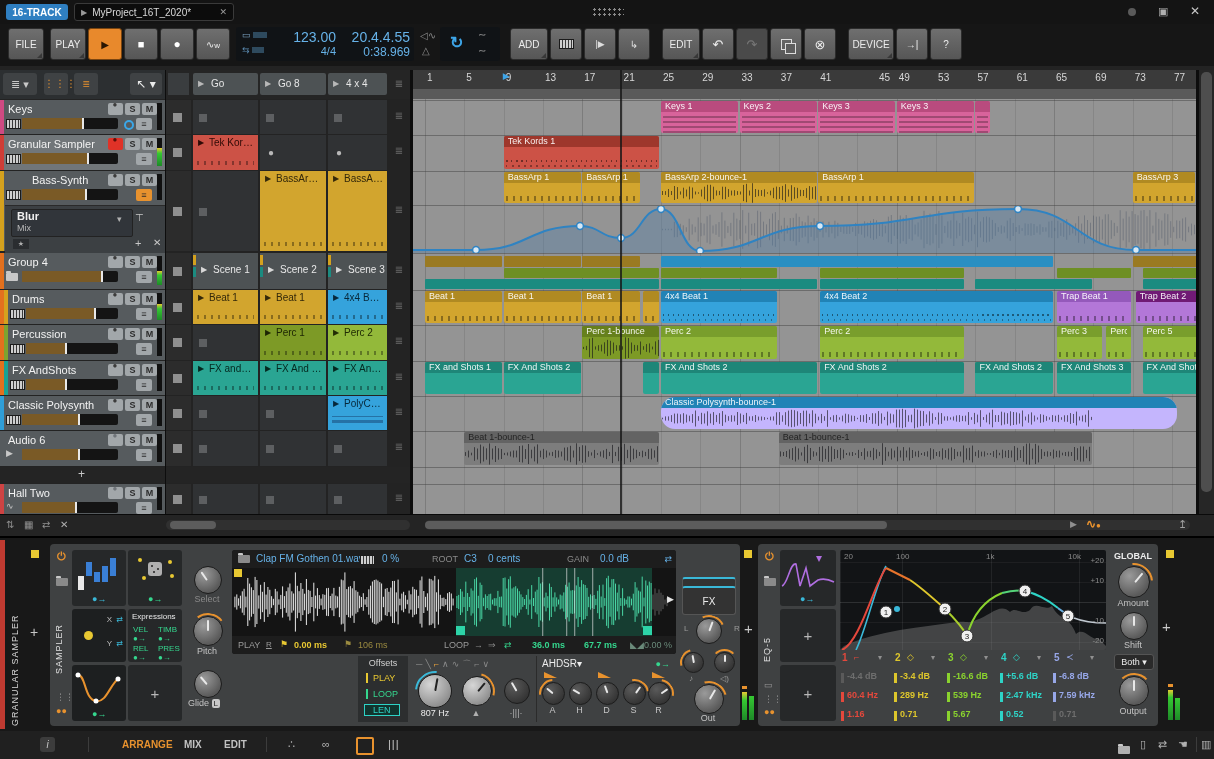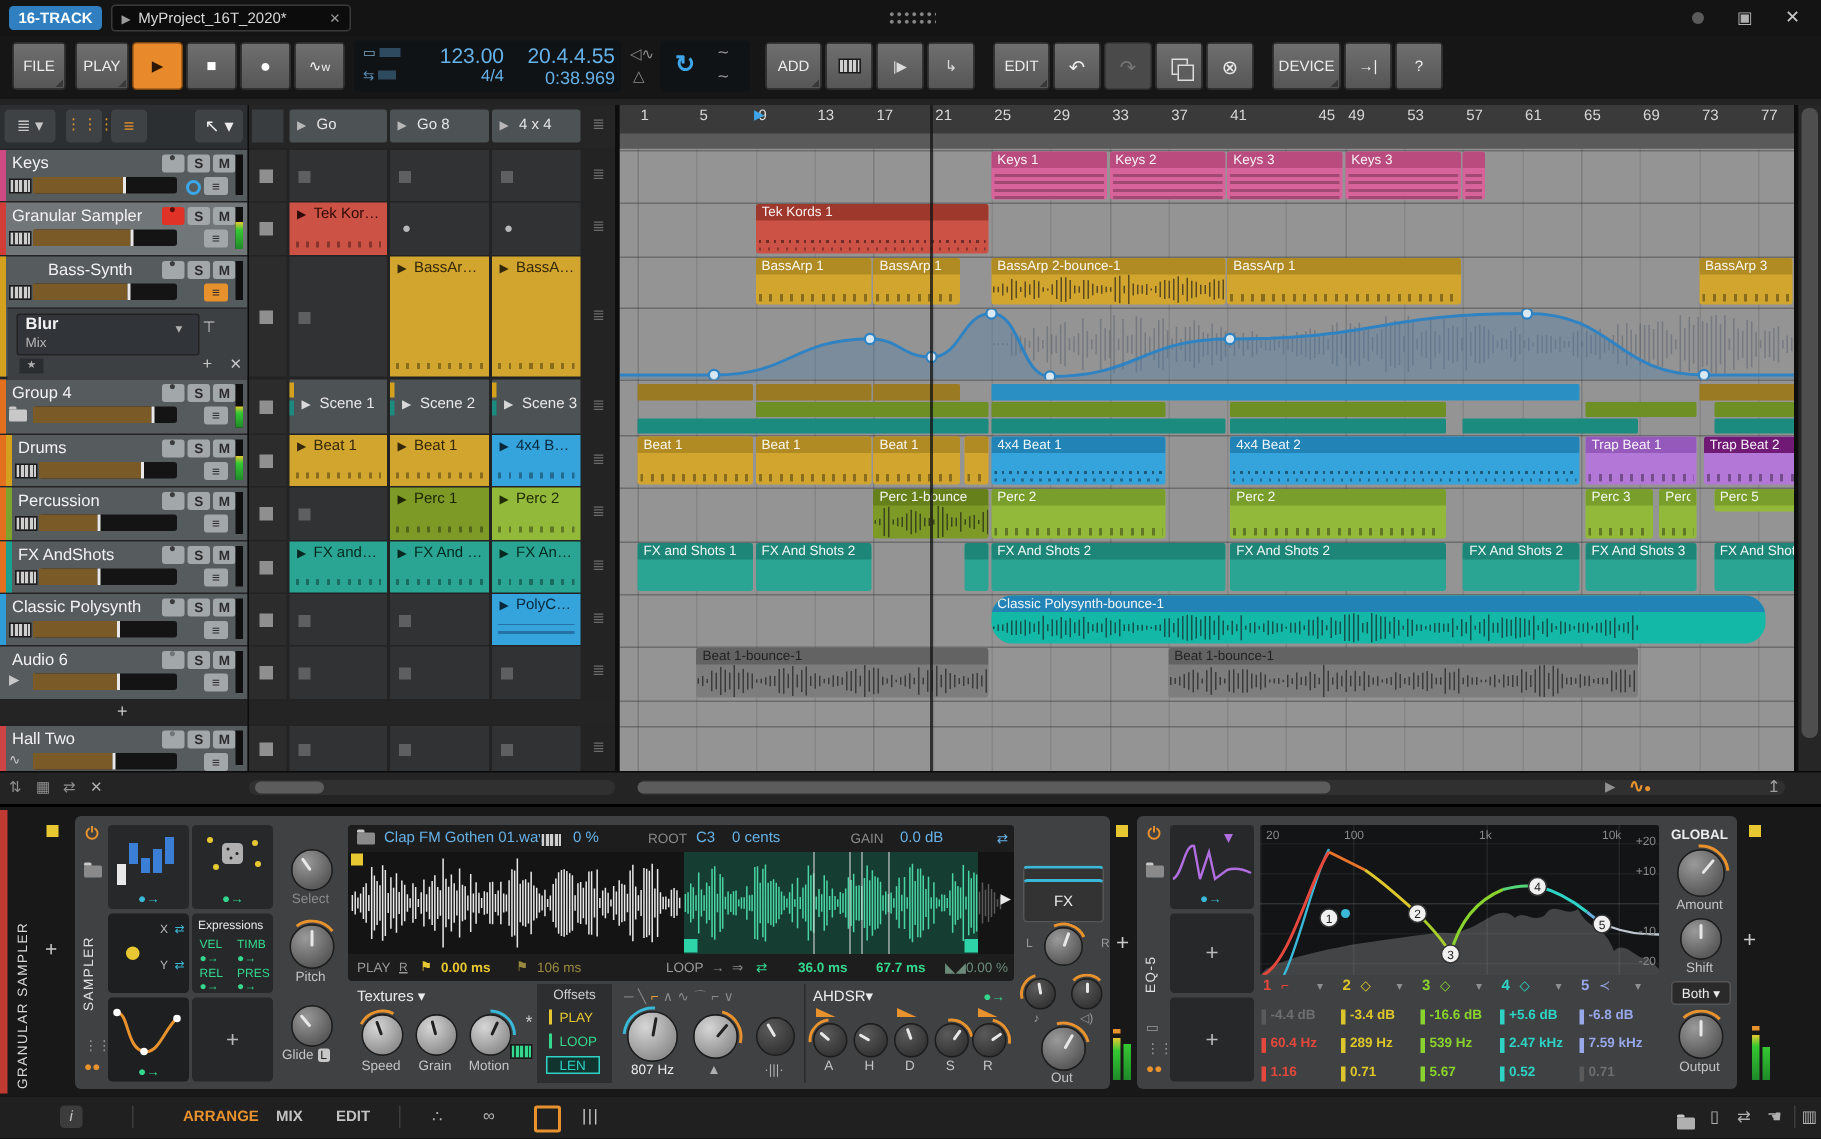--- a/index.html
+++ b/index.html
@@ -332,21 +332,21 @@
             <div style="position: absolute; left: 4px; top: 0px; font-size: 9px; color: rgb(255, 255, 255); opacity: 0.92; white-space: nowrap; overflow: hidden; max-width: 36.6963px;">Perc 3</div>
           </div>
           <div style="position: absolute; left: 2px; top: 26px; width: 40.6963px; height: 5px; background: repeating-linear-gradient(90deg, rgba(0, 0, 0, 0.35) 0px, rgba(0, 0, 0, 0.35) 2px, transparent 2px, transparent 7px);"></div>
         </div>
         <div style="position: absolute; left: 693.15px; top: 227px; width: 25.0383px; height: 33px; background: rgb(147, 185, 58); border-radius: 2px; overflow: hidden;">
           <div style="position: absolute; left: 0px; top: 0px; width: 100%; height: 11px; background: rgb(121, 158, 44);">
             <div style="position: absolute; left: 4px; top: 0px; font-size: 9px; color: rgb(255, 255, 255); opacity: 0.92; white-space: nowrap; overflow: hidden; max-width: 17.0383px;">Perc 4</div>
           </div>
           <div style="position: absolute; left: 2px; top: 26px; width: 21.0383px; height: 5px; background: repeating-linear-gradient(90deg, rgba(0, 0, 0, 0.35) 0px, rgba(0, 0, 0, 0.35) 2px, transparent 2px, transparent 7px);"></div>
         </div>
-        <div style="position: absolute; left: 729.517px; top: 227px; width: 67.303px; height: 15px; background: rgb(147, 185, 58); border-radius: 2px; overflow: hidden;">
+        <div style="position: absolute; left: 729.517px; top: 227px; width: 67.303px; height: 33px; background: rgb(147, 185, 58); border-radius: 2px; overflow: hidden;">
           <div style="position: absolute; left: 0px; top: 0px; width: 100%; height: 11px; background: rgb(121, 158, 44);">
             <div style="position: absolute; left: 4px; top: 0px; font-size: 9px; color: rgb(255, 255, 255); opacity: 0.92; white-space: nowrap; overflow: hidden; max-width: 59.303px;">Perc 5</div>
           </div>
           <div style="position: absolute; left: 2px; top: 26px; width: 63.303px; height: 5px; background: repeating-linear-gradient(90deg, rgba(0, 0, 0, 0.35) 0px, rgba(0, 0, 0, 0.35) 2px, transparent 2px, transparent 7px);"></div>
         </div>
         <div style="position: absolute; left: 12px; top: 263px; width: 77.132px; height: 32px; background: rgb(42, 165, 147); border-radius: 2px; overflow: hidden;">
           <div style="position: absolute; left: 0px; top: 0px; width: 100%; height: 11px; background: rgb(30, 134, 120);">
             <div style="position: absolute; left: 4px; top: 0px; font-size: 9px; color: rgb(255, 255, 255); opacity: 0.92; white-space: nowrap; overflow: hidden; max-width: 69.132px;">FX and Shots 1</div>
           </div>
         </div>
@@ -376,21 +376,21 @@
         <div style="position: absolute; left: 644.005px; top: 263px; width: 74.1833px; height: 32px; background: rgb(42, 165, 147); border-radius: 2px; overflow: hidden;">
           <div style="position: absolute; left: 0px; top: 0px; width: 100%; height: 11px; background: rgb(30, 134, 120);">
             <div style="position: absolute; left: 4px; top: 0px; font-size: 9px; color: rgb(255, 255, 255); opacity: 0.92; white-space: nowrap; overflow: hidden; max-width: 66.1833px;">FX And Shots 3</div>
           </div>
         </div>
         <div style="position: absolute; left: 729.517px; top: 263px; width: 67.303px; height: 32px; background: rgb(42, 165, 147); border-radius: 2px; overflow: hidden;">
           <div style="position: absolute; left: 0px; top: 0px; width: 100%; height: 11px; background: rgb(30, 134, 120);">
             <div style="position: absolute; left: 4px; top: 0px; font-size: 9px; color: rgb(255, 255, 255); opacity: 0.92; white-space: nowrap; overflow: hidden; max-width: 59.303px;">FX And Shot</div>
           </div>
         </div>
-        <div style="position: absolute; left: 247.896px; top: 298px; width: 516px; height: 32px; background: #14b8a6; border-radius: 14px; overflow: hidden;">
+        <div style="position: absolute; left: 247.896px; top: 298px; width: 516px; height: 32px; background: #c4b5fd; border-radius: 14px; overflow: hidden;">
           <div style="position: absolute; left: 0px; top: 0px; width: 100%; height: 11px; background: rgb(33, 131, 182);">
             <div style="position: absolute; left: 4px; top: 0px; font-size: 9px; color: rgb(255, 255, 255); opacity: 0.92; white-space: nowrap; overflow: hidden; max-width: 422.976px;">Classic Polysynth-bounce-1</div>
           </div>
           <svg width="430.9760000000001" height="21" style="position: absolute; left: 0px; top: 11px;">
             <path d="M1.5,9.7V11.3M4.5,8.4V12.6M7.5,8.4V12.6M10.5,7.1V13.9M13.5,5.6V15.4M16.5,5.6V15.4M19.5,6.3V14.7M22.5,5.2V15.8M25.5,6.5V14.5M28.5,7.7V13.3M31.5,6.1V14.9M34.5,2.5V18.5M37.5,8.2V12.8M40.5,4.8V16.2M43.5,5.5V15.5M46.5,3.3V17.7M49.5,5.7V15.3M52.5,4.1V16.9M55.5,6.9V14.1M58.5,5.2V15.8M61.5,3.1V17.9M64.5,6.7V14.3M67.5,8.2V12.8M70.5,7.2V13.8M73.5,7.6V13.4M76.5,4.0V17.0M79.5,5.5V15.5M82.5,6.9V14.1M85.5,4.9V16.1M88.5,8.4V12.6M91.5,8.2V12.8M94.5,7.0V14.0M97.5,8.6V12.4M100.5,8.5V12.5M103.5,9.1V11.9M106.5,9.8V11.2M109.5,8.7V12.3M112.5,8.4V12.6M115.5,4.3V16.7M118.5,4.1V16.9M121.5,7.3V13.7M124.5,4.2V16.8M127.5,2.6V18.4M130.5,1.8V19.2M133.5,2.2V18.8M136.5,3.3V17.7M139.5,5.0V16.0M142.5,2.7V18.3M145.5,2.6V18.4M148.5,5.7V15.3M151.5,2.3V18.7M154.5,5.7V15.3M157.5,8.7V12.3M160.5,5.9V15.1M163.5,8.2V12.8M166.5,2.2V18.8M169.5,9.2V11.8M172.5,7.3V13.7M175.5,6.9V14.1M178.5,9.3V11.7M181.5,7.6V13.4M184.5,5.7V15.3M187.5,6.3V14.7M190.5,7.5V13.5M193.5,7.9V13.1M196.5,9.8V11.2M199.5,7.1V13.9M202.5,7.2V13.8M205.5,6.1V14.9M208.5,9.0V12.0M211.5,5.2V15.8M214.5,5.3V15.7M217.5,3.1V17.9M220.5,5.4V15.6M223.5,8.9V12.1M226.5,3.6V17.4M229.5,5.6V15.4M232.5,6.4V14.6M235.5,1.6V19.4M238.5,1.6V19.4M241.5,0.8V20.2M244.5,1.8V19.2M247.5,7.3V13.7M250.5,6.7V14.3M253.5,0.6V20.4M256.5,1.6V19.4M259.5,2.8V18.2M262.5,3.1V17.9M265.5,6.4V14.6M268.5,3.3V17.7M271.5,5.3V15.7M274.5,9.1V11.9M277.5,4.5V16.5M280.5,5.1V15.9M283.5,8.4V12.6M286.5,8.3V12.7M289.5,9.4V11.6M292.5,8.5V12.5M295.5,7.4V13.6M298.5,7.1V13.9M301.5,7.9V13.1M304.5,7.6V13.4M307.5,4.1V16.9M310.5,9.2V11.8M313.5,4.9V16.1M316.5,6.6V14.4M319.5,2.2V18.8M322.5,9.1V11.9M325.5,6.6V14.4M328.5,4.7V16.3M331.5,1.7V19.3M334.5,7.1V13.9M337.5,7.1V13.9M340.5,3.7V17.3M343.5,4.5V16.5M346.5,5.2V15.8M349.5,3.3V17.7M352.5,4.0V17.0M355.5,4.4V16.6M358.5,5.4V15.6M361.5,2.5V18.5M364.5,8.6V12.4M367.5,6.3V14.7M370.5,4.4V16.6M373.5,7.5V13.5M376.5,9.4V11.6M379.5,6.2V14.8M382.5,6.8V14.2M385.5,8.2V12.8M388.5,9.3V11.7M391.5,7.1V13.9M394.5,7.7V13.3M397.5,6.8V14.2M400.5,9.2V11.8M403.5,7.3V13.7M406.5,7.2V13.8M409.5,5.1V15.9M412.5,6.0V15.0M415.5,3.6V17.4M418.5,8.5V12.5M421.5,7.5V13.5M424.5,6.7V14.3M427.5,2.3V18.7M430.5,8.9V12.1" stroke="rgba(20,20,25,.62)" fill="none" stroke-width="1"></path>
           </svg>
         </div>
         <div style="position: absolute; left: 51.316px; top: 333px; width: 195.08px; height: 33px; background: rgb(125, 125, 125); border-radius: 2px; overflow: hidden;">
           <div style="position: absolute; left: 0px; top: 0px; width: 100%; height: 11px; background: rgb(99, 99, 99);">
             <div style="position: absolute; left: 4px; top: 0px; font-size: 9px; color: rgb(28, 28, 28); opacity: 0.92; white-space: nowrap; overflow: hidden; max-width: 187.08px;">Beat 1-bounce-1</div>
@@ -925,39 +925,20 @@
           <span class="t9" style="position:absolute;left:242px;top:4px;color:#8a8a8a;">→</span>
           <span class="t9" style="position:absolute;left:256px;top:4px;color:#8a8a8a;">⇒</span>
           <span class="t9" style="position:absolute;left:272px;top:4px;color:#35d68e;">⇄</span>
           <span class="t9" style="position:absolute;left:300px;top:4px;color:#35d68e;font-weight:bold;">36.0 ms</span>
           <span class="t9" style="position:absolute;left:352px;top:4px;color:#35d68e;font-weight:bold;">67.7 ms</span>
           <span class="t9" style="position:absolute;left:398px;top:4px;color:#6a8a7a;">◣◢</span>
           <span class="t9" style="position:absolute;left:412px;top:4px;color:#6a8a7a;">0.00 %</span>
         </div>
       </div>
 
-      <div class="a" style="left:182px;top:112px;width:126px;height:66px;border-right:1px solid #2b2b2b;">
-        <span class="t10" style="position:absolute;left:6px;top:2px;color:#ececec;"><span>Textures</span> ▾</span>
-        <div class="knob light" style="left:9px;top:20px;width:26px;height:26px;">
-            <i class="kp d" style="transform:rotate(-20deg);"></i>
-            <i class="arc" style="border-top-color:#e8922e;transform:rotate(-18deg);"></i>
-          </div>
-        <div class="klbl" style="left:3px;top:49px;width:38px;">Speed</div>
-        <div class="knob light" style="left:45px;top:20px;width:26px;height:26px;">
-            <i class="kp d" style="transform:rotate(-15deg);"></i>
-          </div>
-        <div class="klbl" style="left:39px;top:49px;width:38px;">Grain</div>
-        <div class="knob light" style="left:81px;top:20px;width:26px;height:26px;">
-            <i class="kp d" style="transform:rotate(25deg);"></i>
-            <i class="arc" style="border-top-color:#3ab8d8;transform:rotate(45deg);"></i>
-          </div>
-        <div class="klbl" style="left:75px;top:49px;width:38px;">Motion</div>
-        <span style="position:absolute;right:3px;top:18px;color:#c8c8c8;font-size:12px;">*</span>
-        <span class="piano" style="position:absolute;right:3px;top:40px;background:repeating-linear-gradient(90deg,#35d68e 0 2px,#14442e 2px 3px);"></span>
-      </div>
 
       <div class="a" style="left:308px;top:112px;width:50px;height:66px;background:#2c2e2f;">
         <div class="t9" style="position:absolute;left:0;top:2px;width:50px;text-align:center;color:#d0d0d0;">Offsets</div>
         <div class="t9" style="position:absolute;left:8px;top:17px;color:#e8c832;border-left:2px solid #e8c832;padding-left:5px;">PLAY</div>
         <div class="t9" style="position:absolute;left:8px;top:33px;color:#35d68e;border-left:2px solid #35d68e;padding-left:5px;">LOOP</div>
         <div class="t9" style="position:absolute;left:6px;top:48px;color:#2ed3c6;border:1px solid #2ed3c6;background:#12342e;padding:0 8px;">LEN</div>
       </div>
 
       <div class="a" style="left:360px;top:112px;width:126px;height:66px;border-right:1px solid #2b2b2b;">
         <div class="t9" style="position:absolute;left:6px;top:2px;color:#8a8a8a;letter-spacing:3px;">─╲<span style="color:#e8a13c;">⌐</span>∧∿⌒⌐∨</div>

